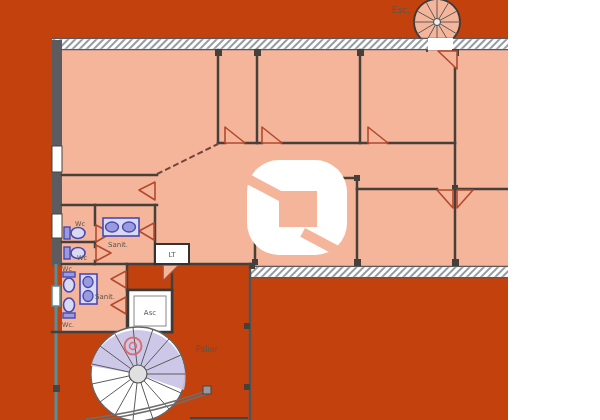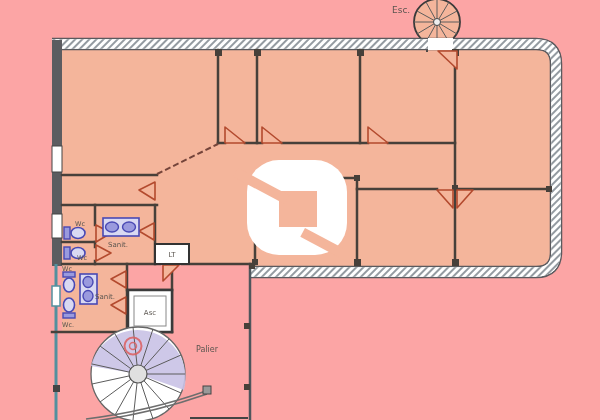--- a/index.html
+++ b/index.html
@@ -1,16 +1,16 @@
 <!DOCTYPE html>
 <html style="--floor: #f4b59b; --wall: #47403a; --door: #b34a2e; --fixture: #4949b4; --fixture_light: #d9d9f2; --stair: #c9c2e6; --teal: #53909e; --marker: #dd5f5f; --hatch: #949ba1;"><head>
 <meta charset="utf-8">
 <style>
   html,body{margin:0;padding:0;background:#ffffff;}
-  .canvas{width:600px;height:420px;position:relative;background:#fca5a5;overflow:hidden;}
+  .canvas{width:508px;height:420px;position:relative;background:#c2410c;overflow:hidden;}
   svg{display:block;}
   .wall{stroke:var(--wall);stroke-width:2.5;fill:none;stroke-linecap:square;}
   .wallb{stroke:#4e565c;stroke-width:2.5;fill:none;stroke-linecap:square;}
   .post{fill:var(--wall);}
   .floorfill{fill:var(--floor);}
   .door{fill:var(--floor);stroke:var(--door);stroke-width:1.6;stroke-linejoin:round;}
   .fix{stroke:var(--fixture);stroke-width:1.6;fill:var(--fixture_light);}
   .fixdark{stroke:var(--fixture);stroke-width:1.4;fill:#9a9ade;}
   .label{font-family:"DejaVu Sans", sans-serif;fill:#5a554f;}
   .spoke{stroke:#5c5c5c;stroke-width:1;}

